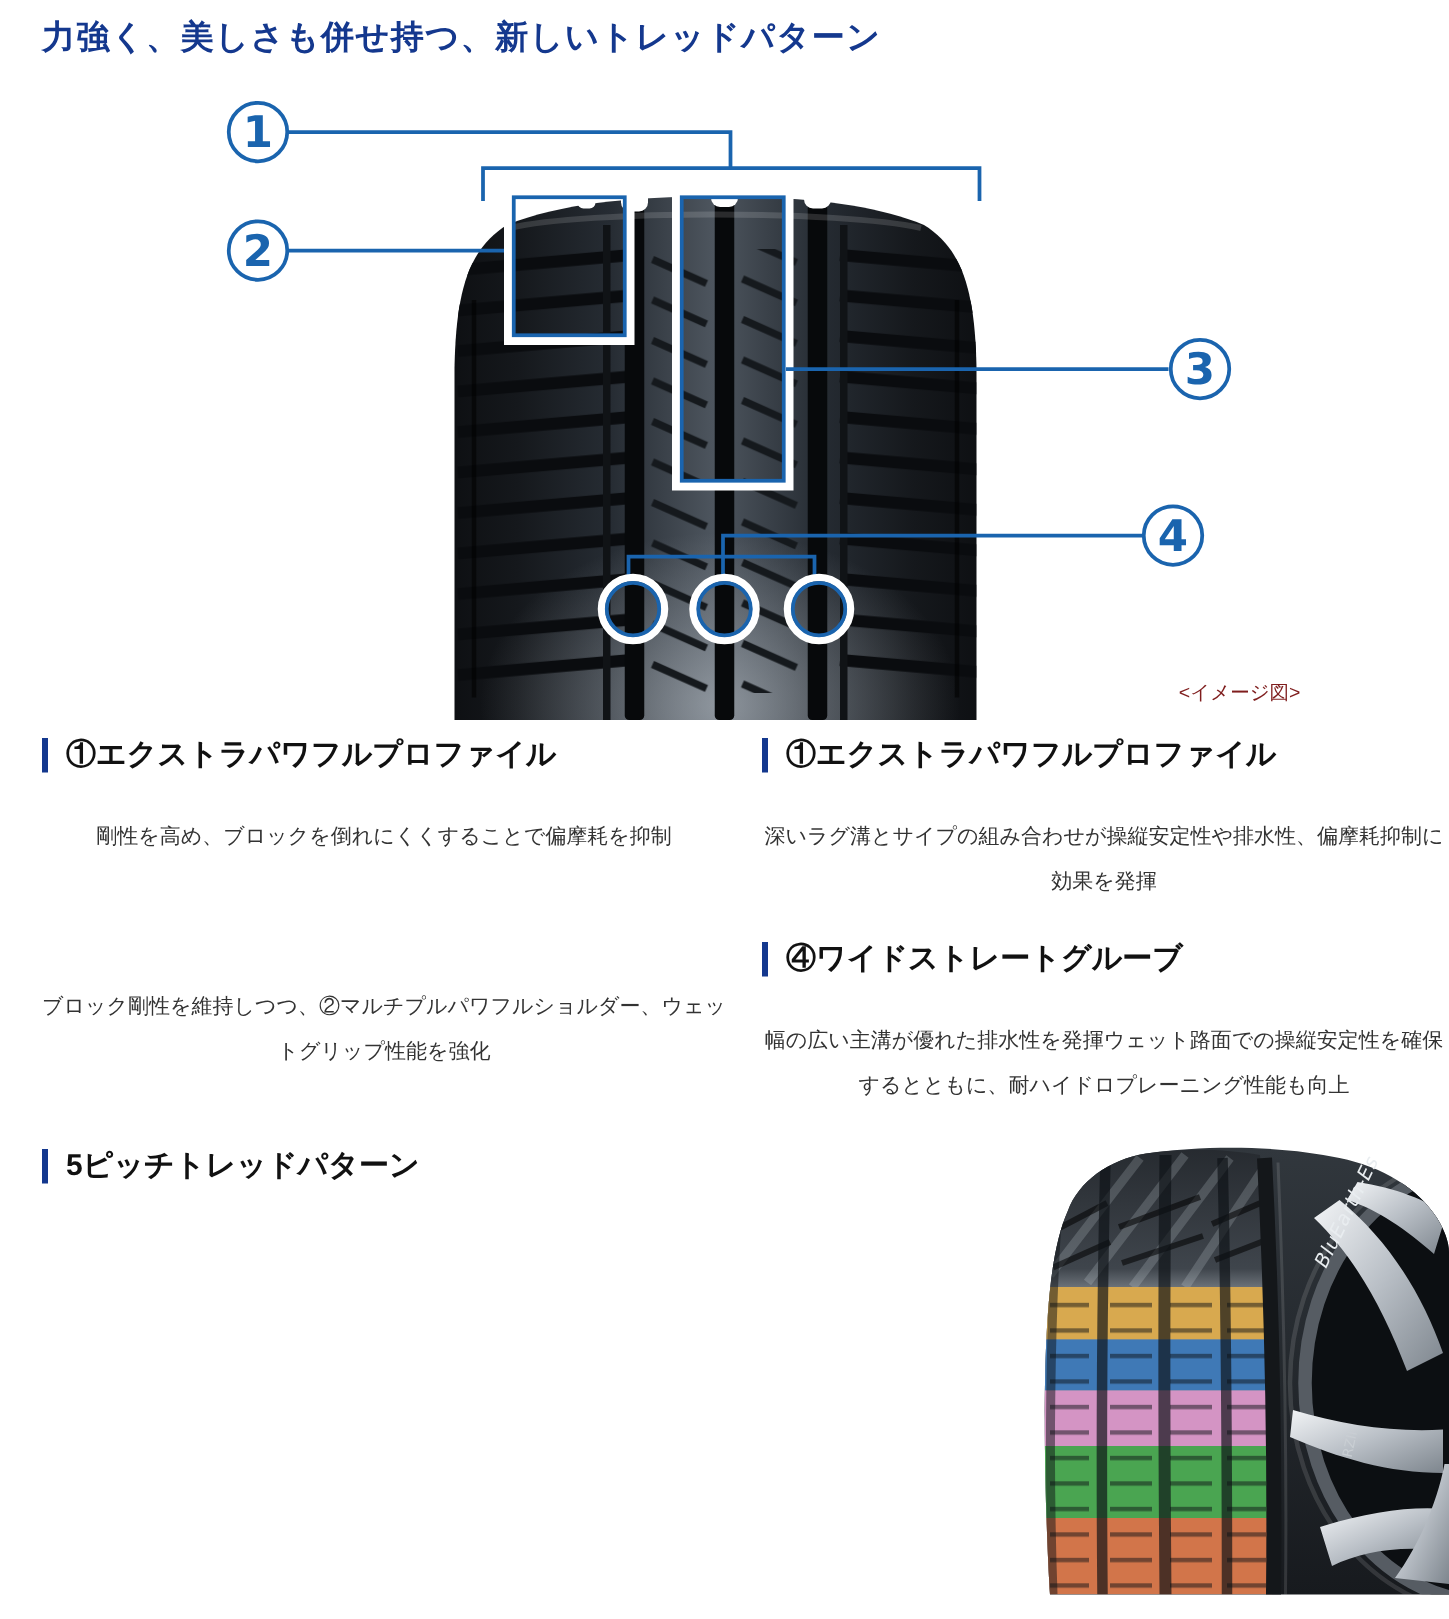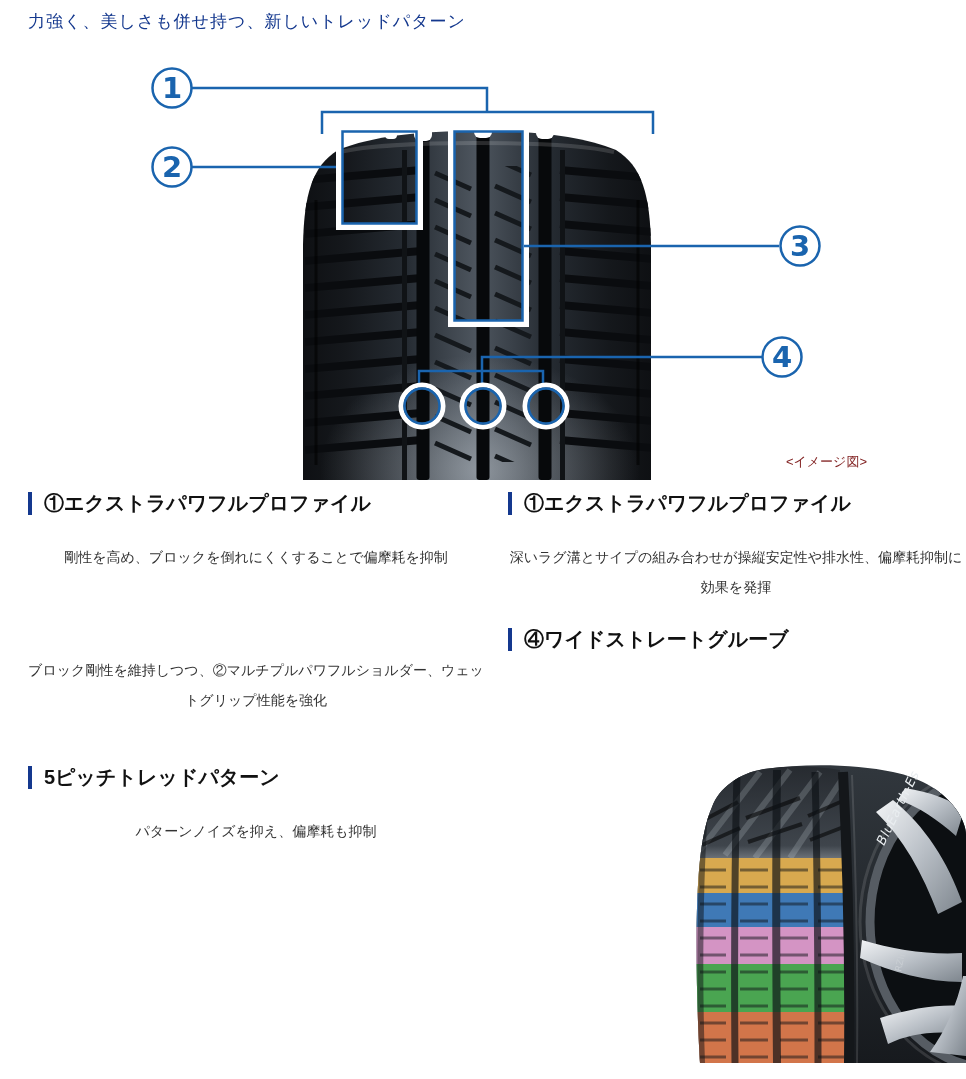--- a/index.html
+++ b/index.html
@@ -1,18 +1,18 @@
 <!DOCTYPE html>
 <html><head>
 <meta charset="utf-8">
 <style>
   html,body{margin:0;padding:0;background:#fff;}
   .page{position:relative;width:966px;height:1079px;background:#fff;overflow:hidden;
         font-family:"Liberation Sans",sans-serif;}
-  .page-title{position:absolute;left:28px;top:10px;font-size:17px;font-weight:normal;
+  .page-title{position:absolute;left:28px;top:10px;font-size:22px;font-weight:bold;
         color:#14388e;letter-spacing:1px;}
   .diagram-svg{position:absolute;left:0;top:60px;width:966px;height:420px;}
   .image-caption{position:absolute;left:667px;top:453px;width:200px;text-align:right;
         font-size:13px;color:#7f1d1d;}
   .section{position:absolute;width:456px;}
   .sec1{left:28px;top:492px;}
   .sec2{left:508px;top:492px;}
   .sec3{left:28px;top:628px;}
   .sec4{left:508px;top:628px;}
   .sec5{left:28px;top:766px;}
@@ -144,24 +144,24 @@
   </div>
   <div class="section sec2">
     <div class="feature-heading">①エクストラパワフルプロファイル</div>
     <div class="feature-body">深いラグ溝とサイプの組み合わせが操縦安定性や排水性、偏摩耗抑制に効果を発揮</div>
   </div>
   <div class="section sec3">
     <div class="feature-body">ブロック剛性を維持しつつ、②マルチプルパワフルショルダー、ウェットグリップ性能を強化</div>
   </div>
   <div class="section sec4">
     <div class="feature-heading">④ワイドストレートグルーブ</div>
+    <div class="feature-body">幅の広い主溝が優れた排水性を発揮ウェット路面での操縦安定性を確保するとともに、耐ハイドロプレーニング性能も向上</div>
   </div>
   <div class="section sec5">
     <div class="feature-heading">5ピッチトレッドパターン</div>
-    <div class="feature-body">パターンノイズを抑え、偏摩耗も抑制</div>
   </div>
 
   <svg class="photo-svg" viewBox="680 755 286 324">
     <defs>
       <linearGradient id="gTire" x1="0" y1="0" x2="0" y2="1">
         <stop offset="0" stop-color="#31373d"></stop>
         <stop offset="1" stop-color="#171a1e"></stop>
       </linearGradient>
       <linearGradient id="gTread" x1="0" y1="0" x2="0" y2="1">
         <stop offset="0" stop-color="#23272c"></stop>

